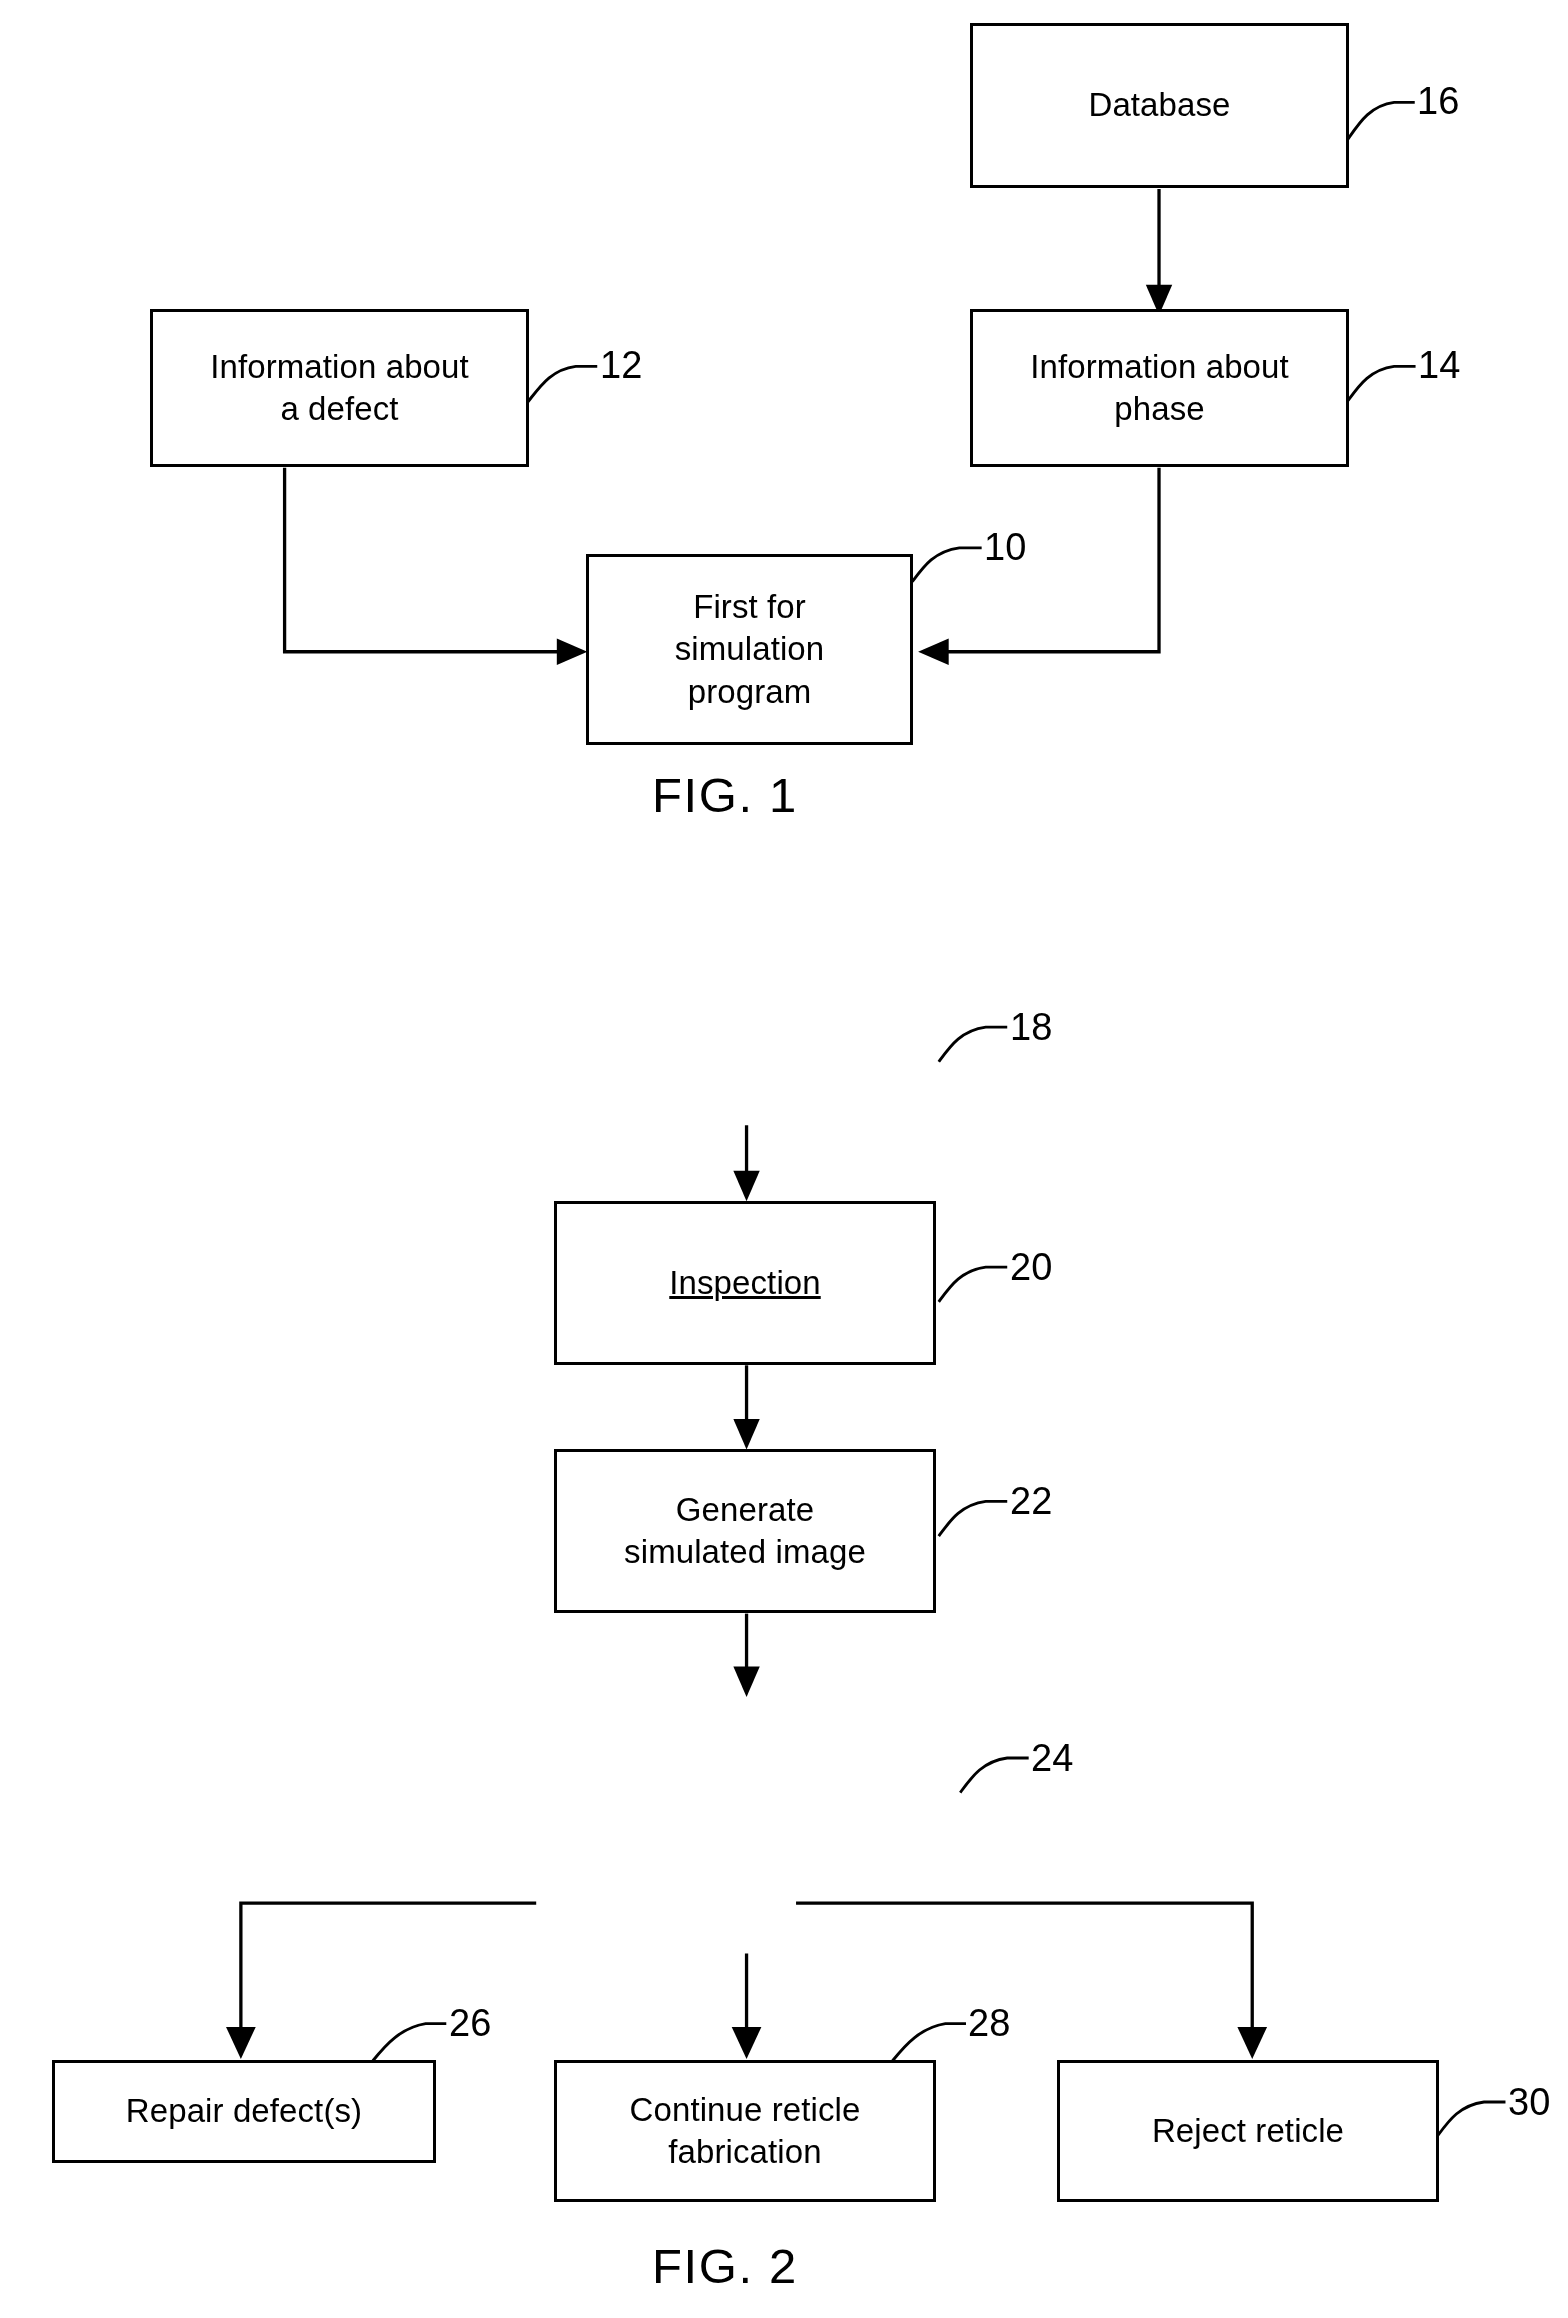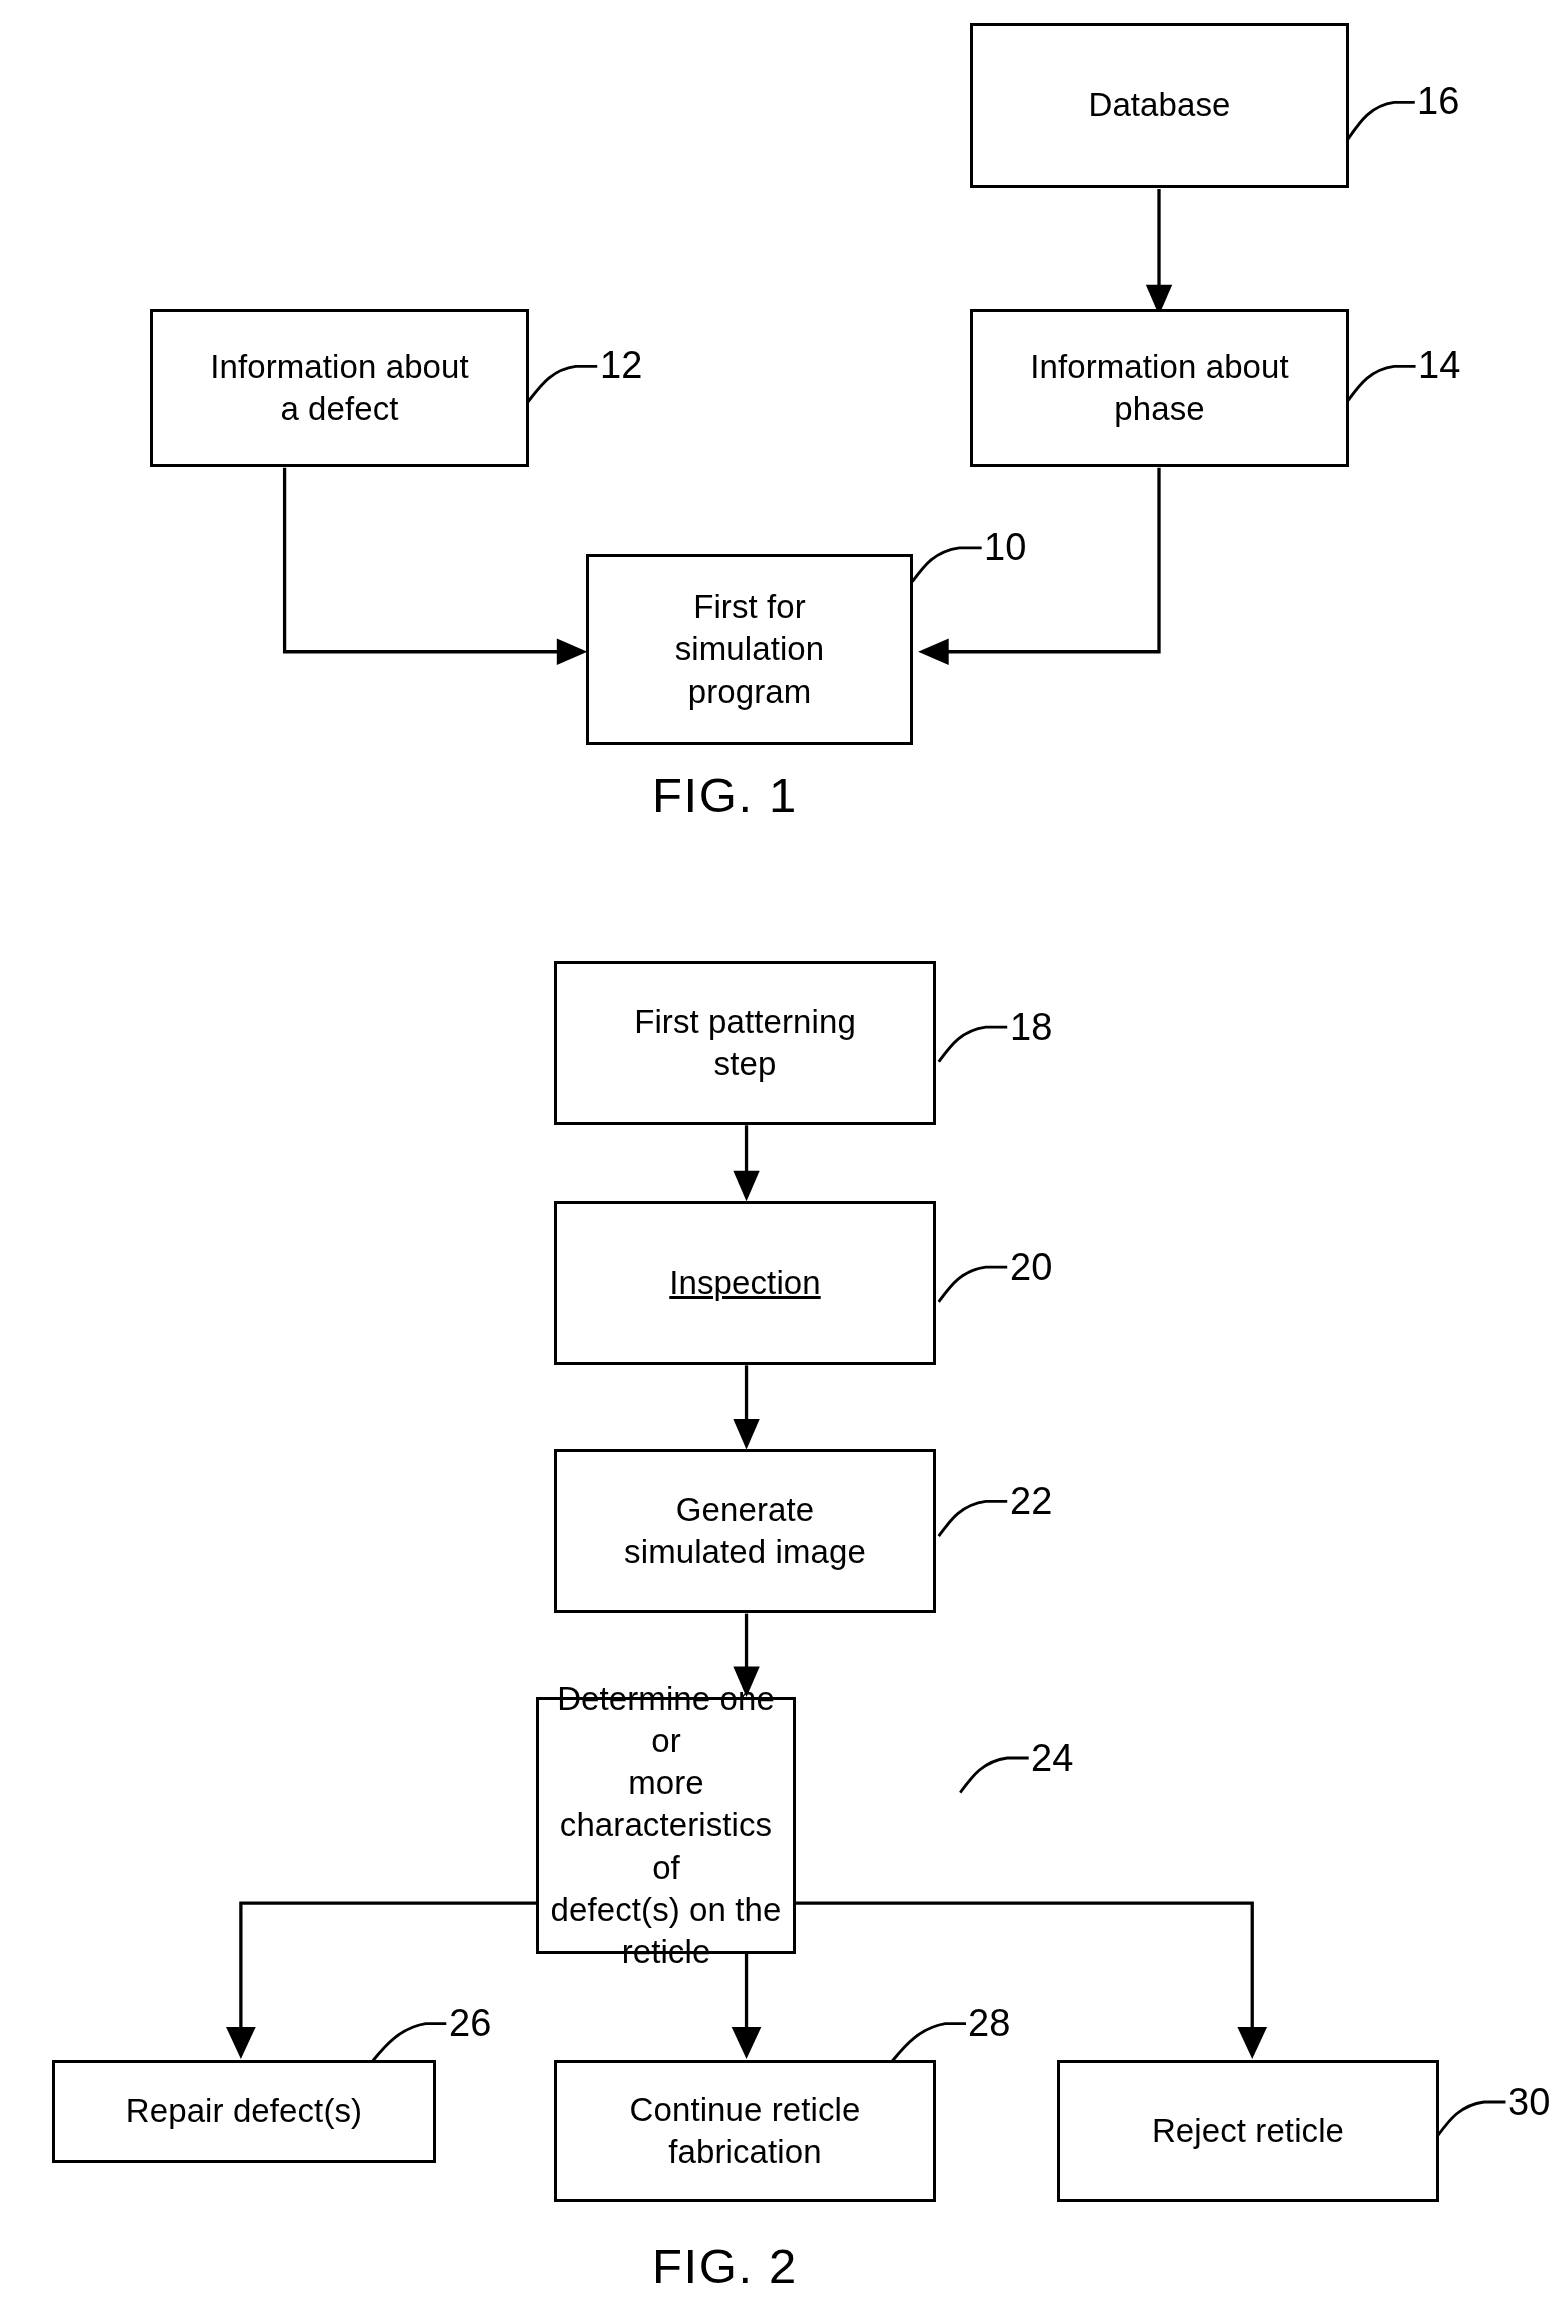--- a/index.html
+++ b/index.html
@@ -177,47 +177,32 @@
     </span>
   </div>
 
   <span class="refnum" style="left:1417px; top:82px;">16</span>
   <span class="refnum" style="left:600px; top:346px;">12</span>
   <span class="refnum" style="left:1418px; top:346px;">14</span>
   <span class="refnum" style="left:984px; top:528px;">10</span>
 
   <span class="figcap" style="left:652px; top:771px;">FIG. 1</span>
 
-  <div class="node" style="left:554px; top:961px; width:382px; height:164px;">
-    <span>
-      <span class="lbl">First patterning</span>
-      <span class="lbl">step</span>
-    </span>
-  </div>
 
   <div class="node" style="left:554px; top:1201px; width:382px; height:164px;text-decoration:underline;">
     <span class="lbl">Inspection</span>
   </div>
 
   <div class="node" style="left:554px; top:1449px; width:382px; height:164px;align-items:center;">
     <span>
       <span class="lbl">Generate</span>
       <span class="lbl">simulated image</span>
     </span>
   </div>
 
-  <div class="node" style="left:536px; top:1697px; width:260px; height:257px;">
-    <span>
-      <span class="lbl">Determine one or</span>
-      <span class="lbl">more</span>
-      <span class="lbl">characteristics of</span>
-      <span class="lbl">defect(s) on the</span>
-      <span class="lbl">reticle</span>
-    </span>
-  </div>
 
   <div class="node" style="left:52px; top:2060px; width:384px; height:103px;">
     <span class="lbl">Repair defect(s)</span>
   </div>
 
   <div class="node" style="left:554px; top:2060px; width:382px; height:142px;">
     <span>
       <span class="lbl">Continue reticle</span>
       <span class="lbl">fabrication</span>
     </span>

